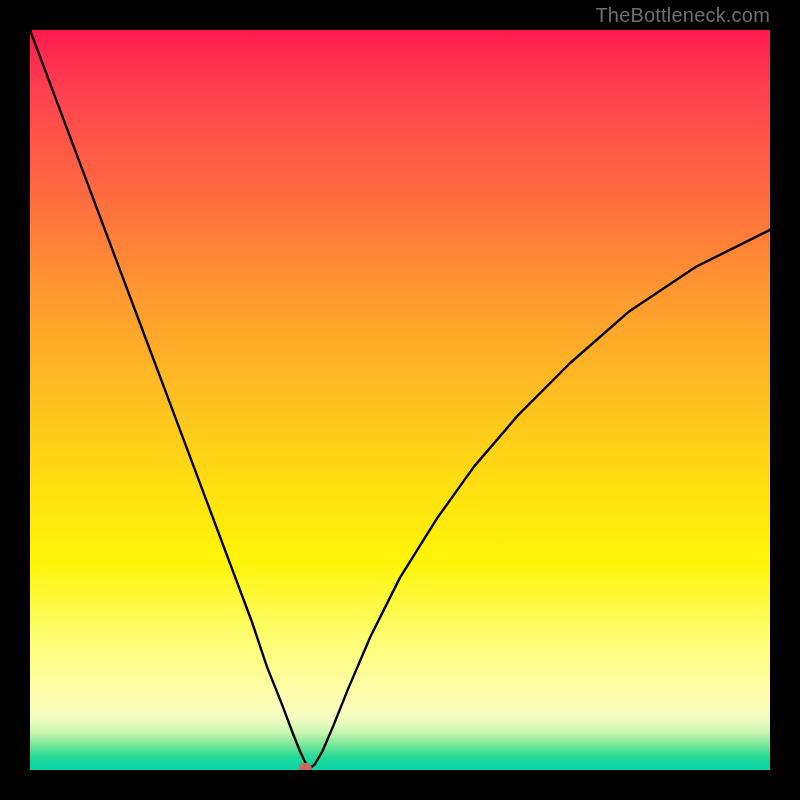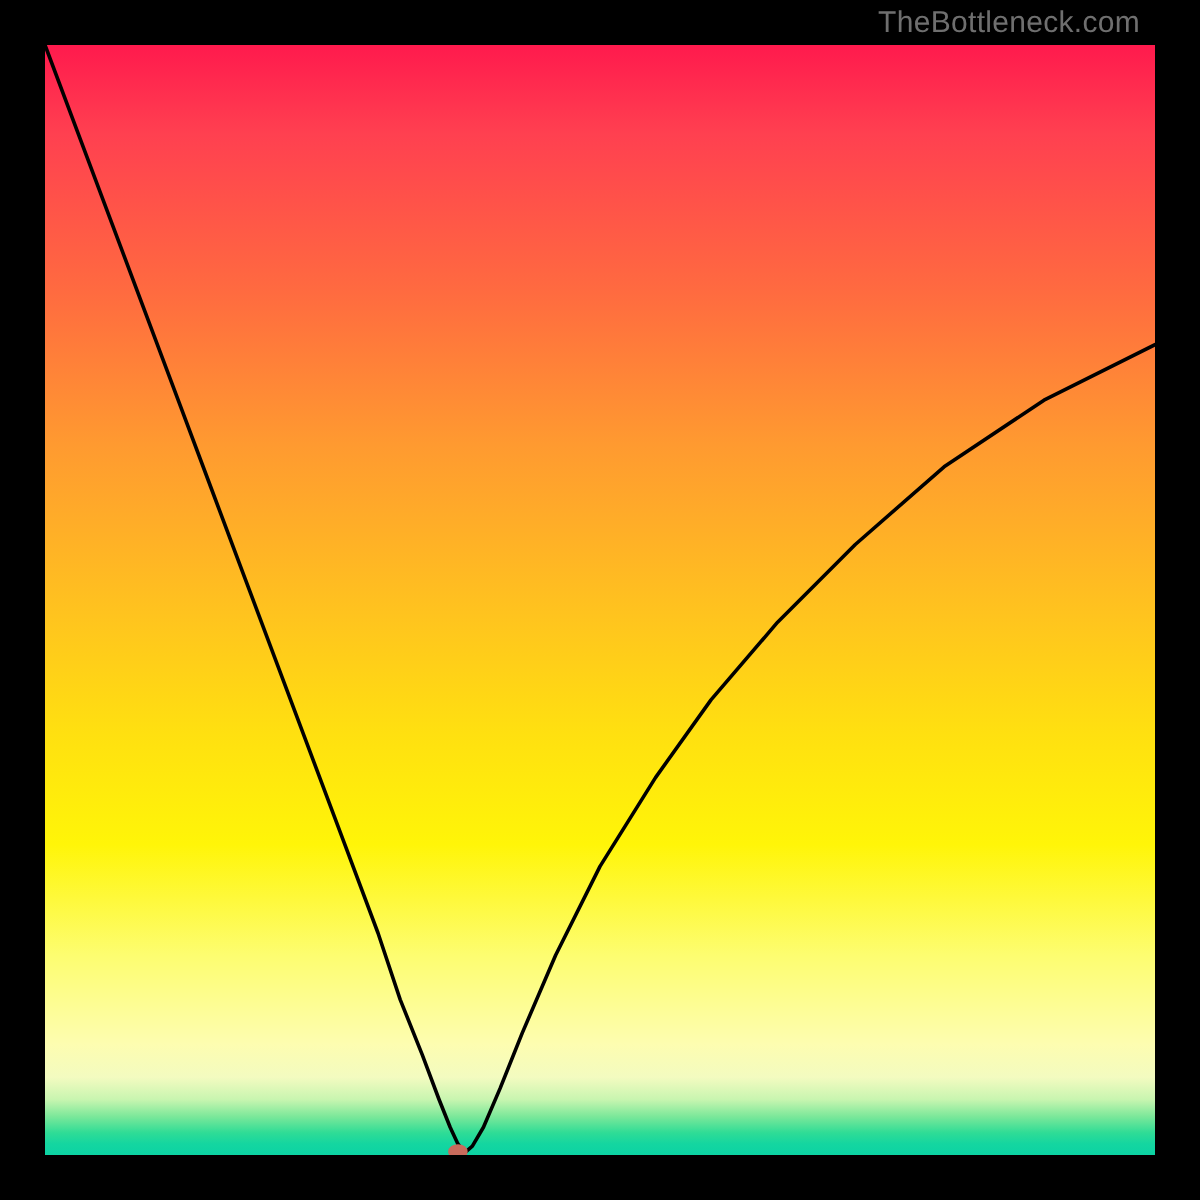--- a/index.html
+++ b/index.html
@@ -55,21 +55,21 @@
   .curve-svg {
     position: absolute;
     left: 0;
     top: 0;
     width: 100%;
     height: 100%;
   }
   .watermark {
     position: absolute;
     top: 4px;
-    right: 40px;
+    right: 30px;
     color: #6f6f6f;
     font-size: 20px;
     font-weight: 500;
     letter-spacing: 0.2px;
     user-select: none;
   }
 </style>
 </head>
 <body>
 

